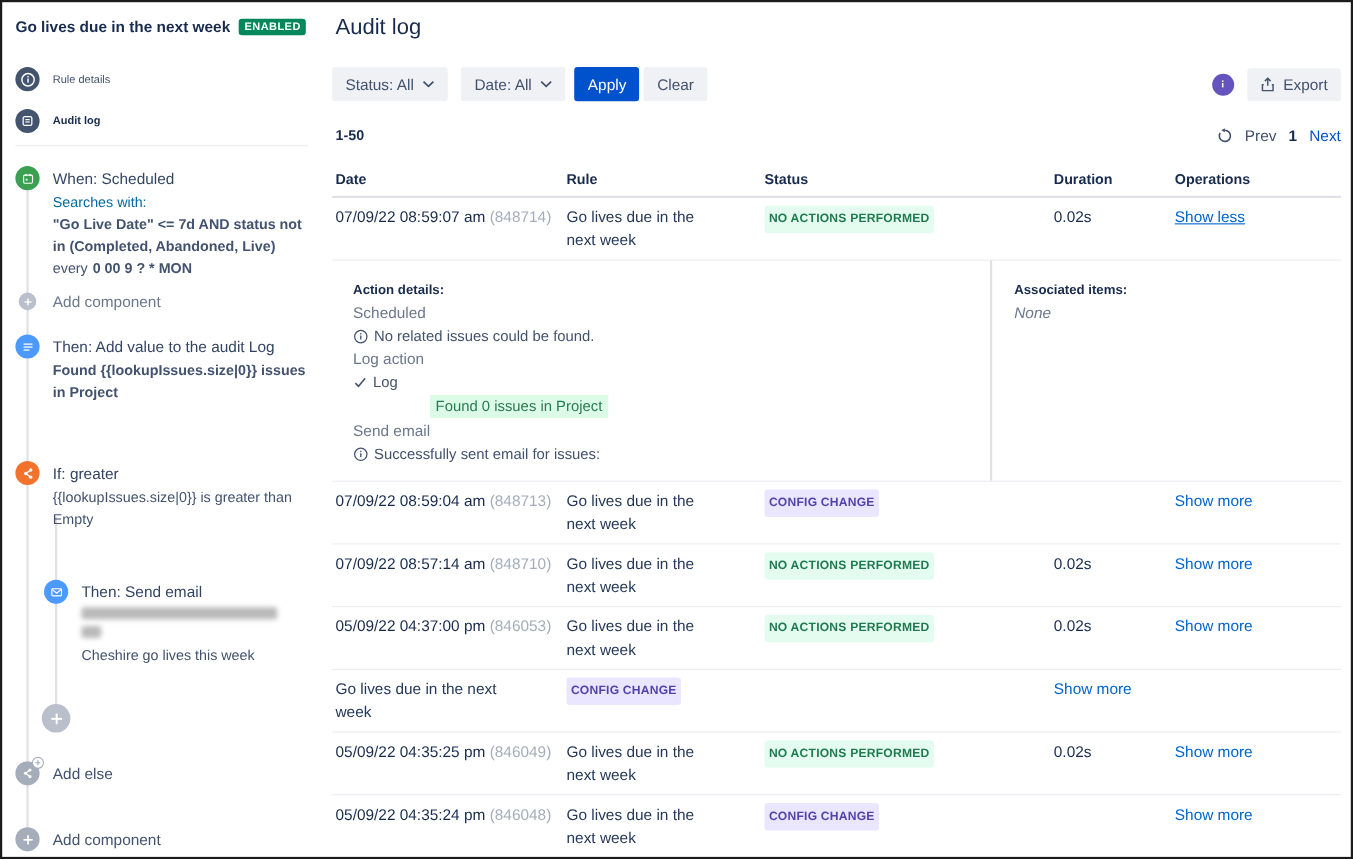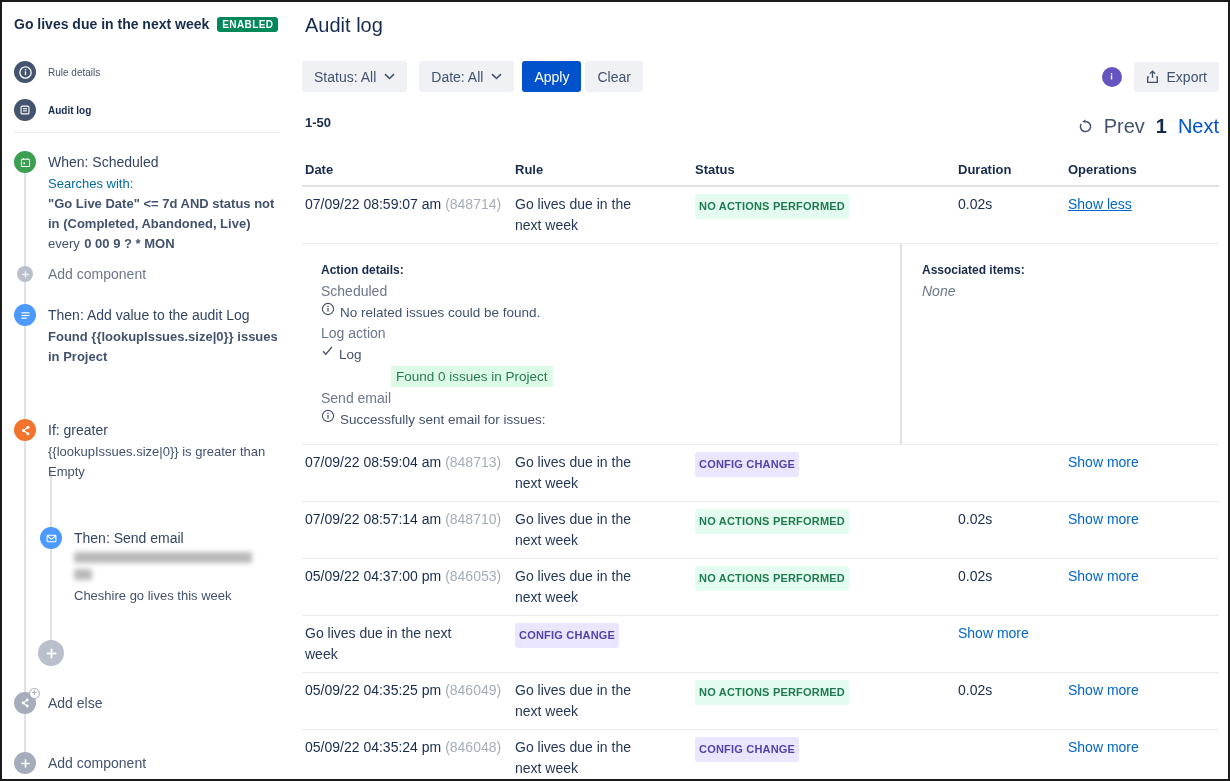--- a/index.html
+++ b/index.html
@@ -49,21 +49,21 @@
   .btn { display:inline-flex; align-items:center; gap:8px; height:31px; padding:0 12px;
          border:none; border-radius:3px; background:#F0F1F4; color:#42526E; font-size:14px;
          font-family:"Liberation Sans",sans-serif; cursor:pointer; }
   .btn.primary { background:#0052CC; color:#fff; font-weight:500; }
   .btn + .btn { margin-left:4px; }
   .btn.date-btn { margin-left:12px; }
   .btn.apply-btn { margin-left:8px; }
   .filter-right { margin-left:auto; display:flex; align-items:center; gap:12px; }
   .range-row { display:flex; align-items:flex-start; margin-top:23px; padding-left:3px; }
   .range-label { font-size:13px; font-weight:bold; color:#172B4D; }
-  .pager { margin-left:auto; display:flex; align-items:center; gap:11px; font-size:20px; }
+  .pager { margin-left:auto; display:flex; align-items:center; gap:11px; font-size:14px; }
   .pager .prev { color:#42526E; cursor:pointer; }
   .pager .page-num { font-weight:bold; color:#172B4D; }
   .pager .next { color:#0052CC; cursor:pointer; }
 
   .audit-table { margin-top:24px; font-size:14px; }
   .tgrid { display:grid; grid-template-columns:210px 180px 263px 110px 1fr; }
   .thead { padding:0 0 8px 3px; border-bottom:2px solid #DFE1E6; }
   .thead .hcell { font-size:13px; font-weight:bold; color:#172B4D; }
   .trow { padding:7px 0 7px 3px; border-bottom:1px solid #EBECF0; line-height:21px; }
   .date-txt { color:#172B4D; }
@@ -74,21 +74,21 @@
   .badge-green { background:#E3FCEF; color:#1F7A50; }
   .badge-purple { background:#EAE6FF; color:#5243AA; }
   .oplink { color:#0065CC; cursor:pointer; text-decoration:none; }
   .oplink.u { text-decoration:underline; }
 
   .detail-panel { display:flex; border-bottom:1px solid #EBECF0; min-height:192px; }
   .detail-left { width:600px; border-right:2px solid #DFE1E6; padding:16px 0 14px 19px; }
   .detail-right { padding:16px 0 0 20px; }
   .detail-heading { font-size:12px; font-weight:bold; color:#172B4D; line-height:21px; }
   .detail-gray { font-size:14px; color:#6B778C; line-height:21px; }
-  .detail-line { display:flex; gap:5px; font-size:13.5px; color:#42526E; line-height:21px; }
+  .detail-line { display:flex; align-items:center; gap:5px; font-size:13.5px; color:#42526E; line-height:21px; }
   .log-highlight { display:inline-block; margin-left:70px; margin-top:1px; margin-bottom:1px;
                    background:#DCFBE7; color:#2A7A51; font-size:13.5px; padding:1px 5px; line-height:19px; }
   .assoc-none { font-size:14px; font-style:italic; color:#6B778C; line-height:21px; }
 
   svg { display:block; }
 </style>
 </head>
 <body>
 
 <div class="screen">

